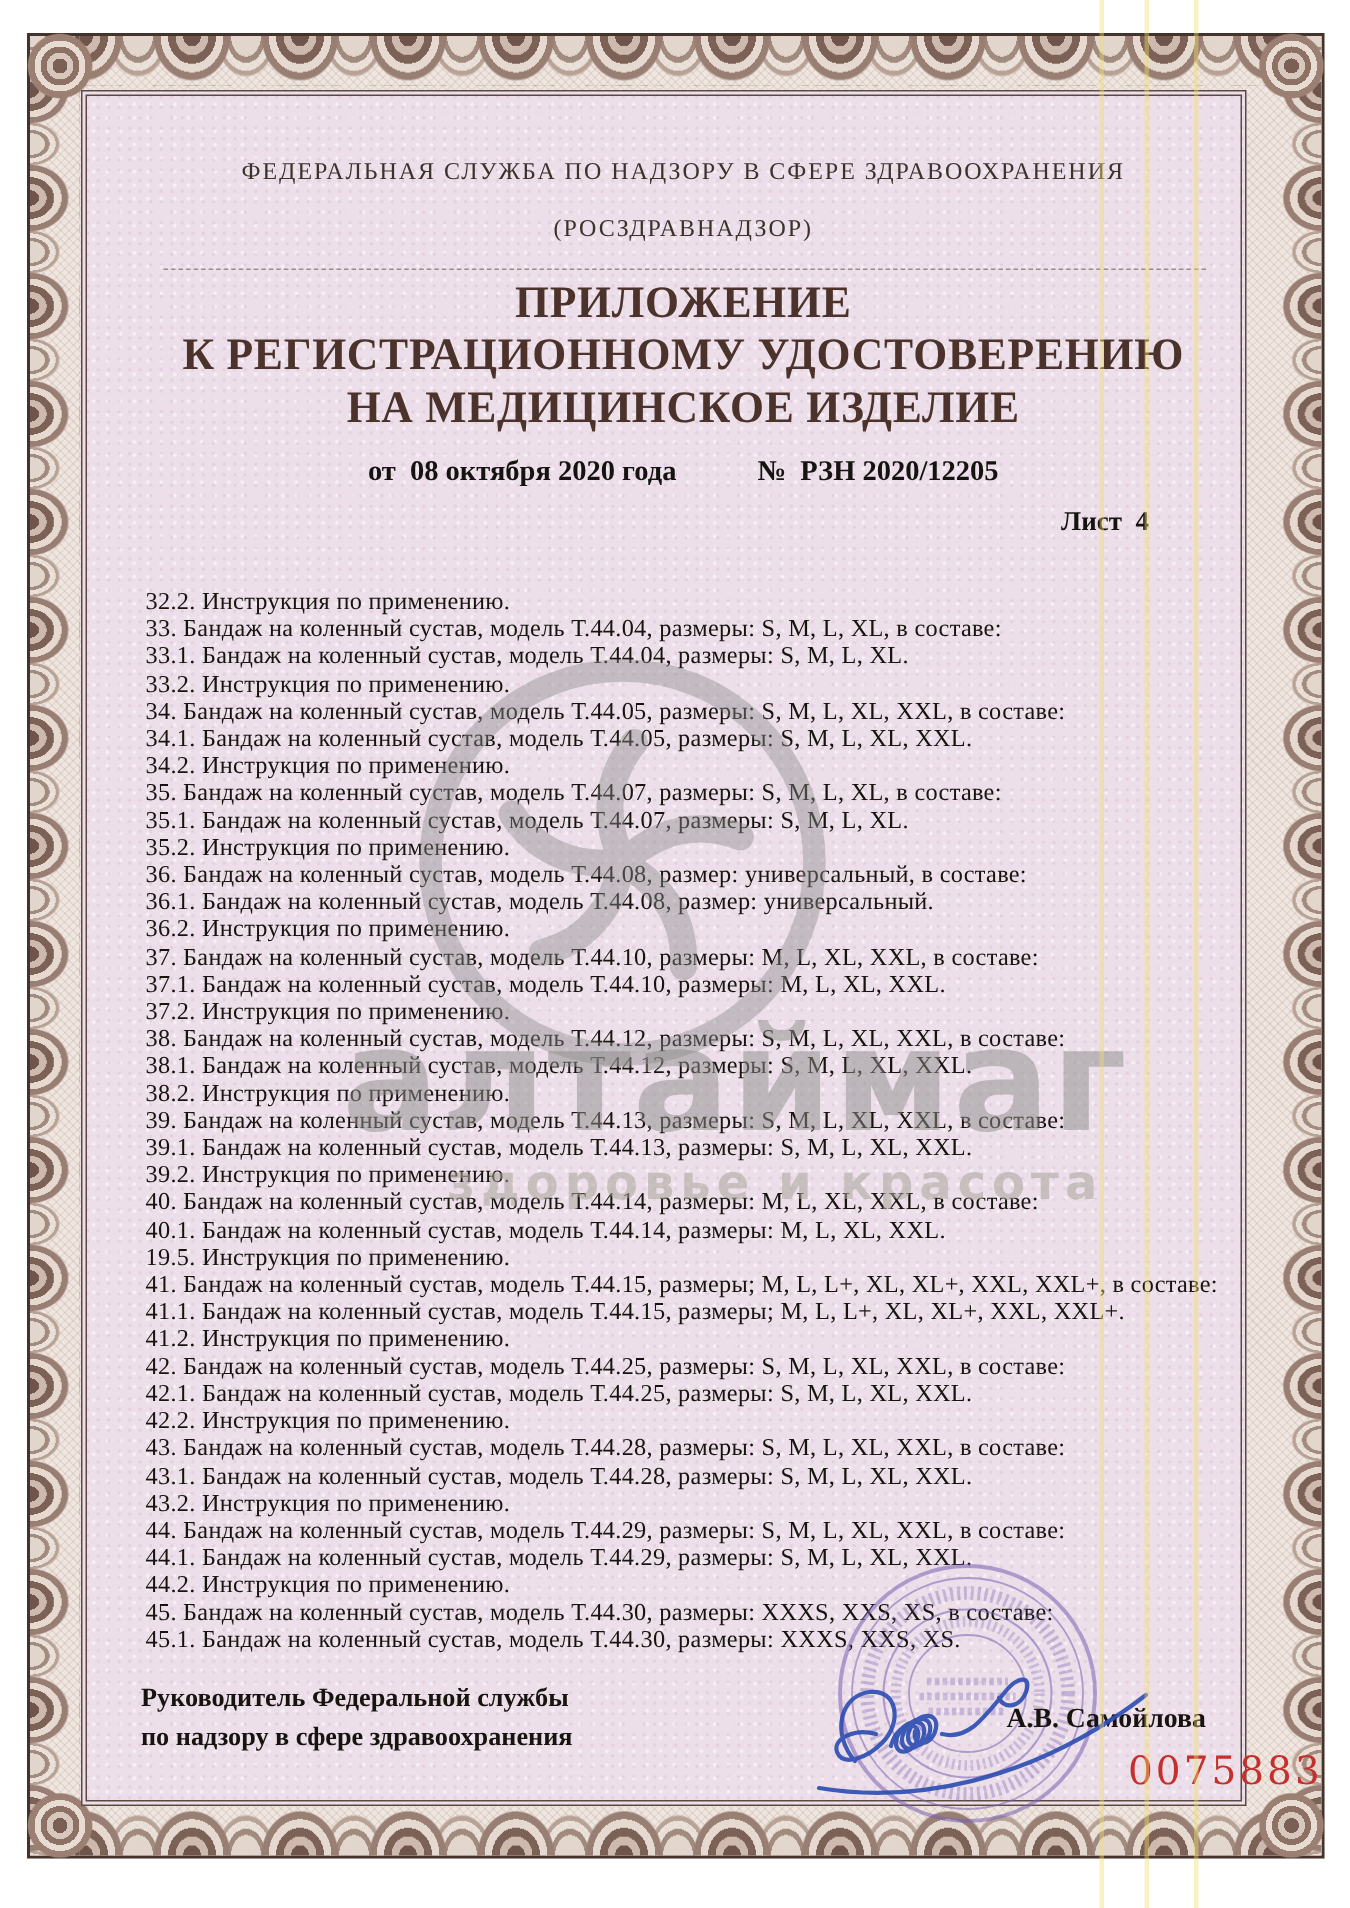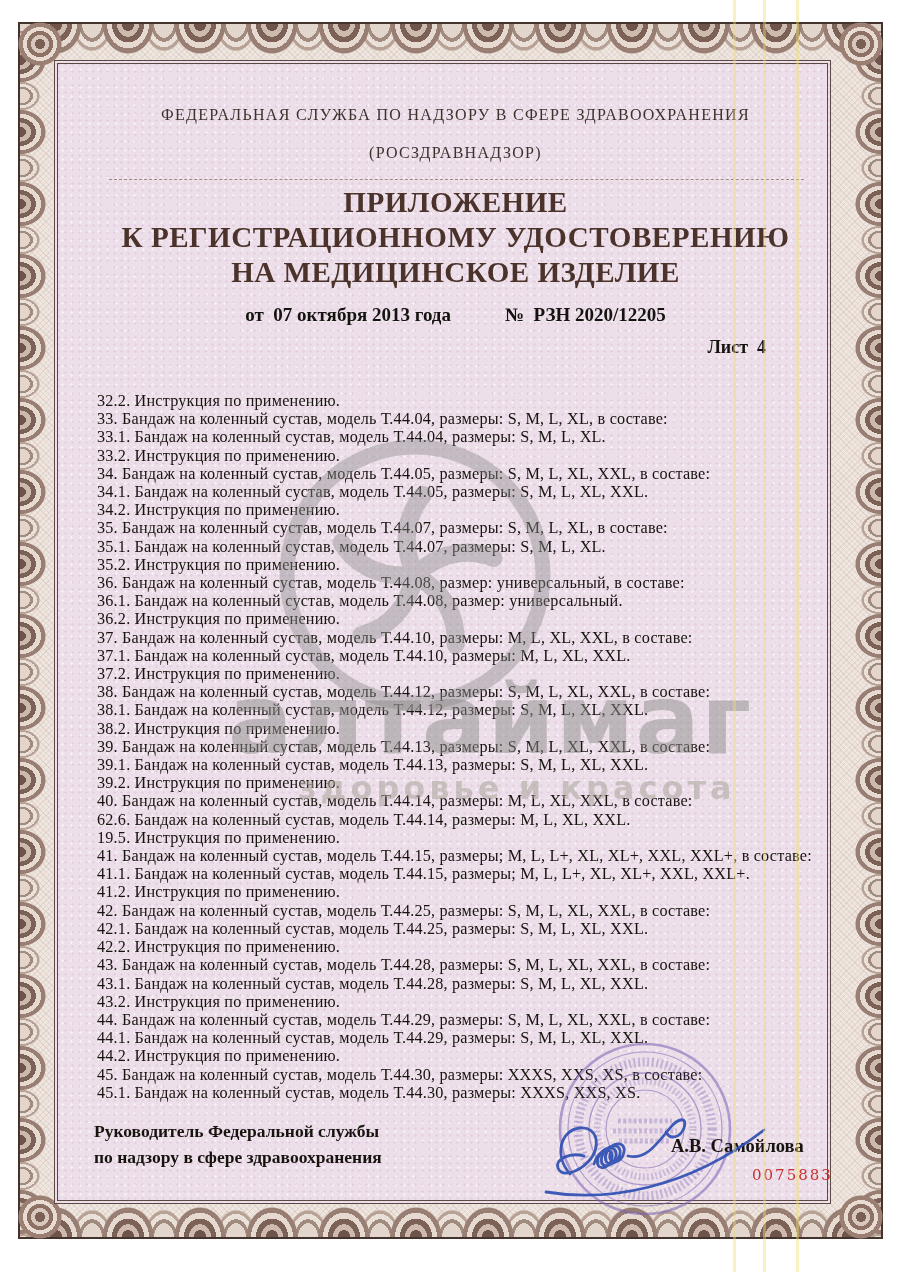--- a/index.html
+++ b/index.html
@@ -63,21 +63,21 @@
   .divider{border:none;border-top:1px dashed #9c8d84;margin:16px 10px 4px 12px;height:0;}
   .title{margin-top:2px;text-align:center;font-weight:bold;color:#4b332b;font-size:30px;line-height:35px;letter-spacing:.5px;transform:scaleX(.97);}
   .date-row{margin-top:14px;display:flex;justify-content:center;gap:54px;font-weight:bold;font-size:19px;line-height:24px;color:#151310;}
   .date-row span{white-space:pre;}
   .sheet-label{margin-top:8px;text-align:right;padding-right:48px;font-weight:bold;font-size:18px;line-height:24px;white-space:pre;color:#151310;}
   .items{margin-top:33px;font-size:16.2px;line-height:18.2px;letter-spacing:.2px;width:726px;color:#17130f;}
   .items .line{min-height:18.2px;}
 
   .signatory-role{position:absolute;left:94px;top:1118px;font-weight:bold;font-size:17.5px;line-height:26px;color:#17130f;z-index:6;}
   .signatory-name{position:absolute;left:671px;top:1136px;font-weight:bold;font-size:18.5px;color:#17130f;z-index:6;white-space:pre;}
-  .serial{position:absolute;left:752px;top:1166px;font-size:15px;letter-spacing:2px;color:#c5302c;z-index:6;font-family:"DejaVu Serif",serif;}
+  .serial{position:absolute;left:752px;top:1166px;font-size:26px;letter-spacing:2px;color:#c5302c;z-index:6;font-family:"DejaVu Serif",serif;}
 
   .stamp{position:absolute;left:556px;top:1040px;width:178px;height:178px;z-index:5;opacity:.55;}
   .signature{position:absolute;left:536px;top:1104px;width:242px;height:100px;z-index:8;opacity:.92;}
 
   
   .wm-logo{position:absolute;left:262px;top:422px;width:306px;height:306px;z-index:7;opacity:.42;}
   .wm-brand{position:absolute;left:228px;top:672px;z-index:7;font-family:"DejaVu Sans","Liberation Sans",sans-serif;
     font-weight:bold;font-size:96px;line-height:1;color:#8e8c8a;opacity:.5;letter-spacing:1px;}
   .wm-tagline{position:absolute;left:298px;top:772px;z-index:7;font-family:"DejaVu Sans","Liberation Sans",sans-serif;
     font-weight:bold;font-size:32px;line-height:1;color:#aaa49b;opacity:.55;letter-spacing:4px;}
@@ -103,21 +103,21 @@
     <div class="doc-content">
       <div class="agency">ФЕДЕРАЛЬНАЯ СЛУЖБА ПО НАДЗОРУ В СФЕРЕ ЗДРАВООХРАНЕНИЯ</div>
       <div class="agency2">(РОСЗДРАВНАДЗОР)</div>
       <hr class="divider">
       <div class="title">
         <div>ПРИЛОЖЕНИЕ</div>
         <div>К РЕГИСТРАЦИОННОМУ УДОСТОВЕРЕНИЮ</div>
         <div>НА МЕДИЦИНСКОЕ ИЗДЕЛИЕ</div>
       </div>
       <div class="date-row">
-        <span>от  07 октября 2013 года</span>
+        <span>от  08 октября 2020 года</span>
         <span>№  РЗН 2020/12205</span>
       </div>
       <div class="sheet-label">Лист  4</div>
       <div class="items">
           <div class="line">32.2. Инструкция по применению.</div>
           <div class="line">33. Бандаж на коленный сустав, модель Т.44.04, размеры: S, M, L, XL, в составе:</div>
           <div class="line">33.1. Бандаж на коленный сустав, модель Т.44.04, размеры: S, M, L, XL.</div>
           <div class="line">33.2. Инструкция по применению.</div>
           <div class="line">34. Бандаж на коленный сустав, модель Т.44.05, размеры: S, M, L, XL, XXL, в составе:</div>
           <div class="line">34.1. Бандаж на коленный сустав, модель Т.44.05, размеры: S, M, L, XL, XXL.</div>
@@ -131,21 +131,21 @@
           <div class="line">37. Бандаж на коленный сустав, модель Т.44.10, размеры: M, L, XL, XXL, в составе:</div>
           <div class="line">37.1. Бандаж на коленный сустав, модель Т.44.10, размеры: M, L, XL, XXL.</div>
           <div class="line">37.2. Инструкция по применению.</div>
           <div class="line">38. Бандаж на коленный сустав, модель Т.44.12, размеры: S, M, L, XL, XXL, в составе:</div>
           <div class="line">38.1. Бандаж на коленный сустав, модель Т.44.12, размеры: S, M, L, XL, XXL.</div>
           <div class="line">38.2. Инструкция по применению.</div>
           <div class="line">39. Бандаж на коленный сустав, модель Т.44.13, размеры: S, M, L, XL, XXL, в составе:</div>
           <div class="line">39.1. Бандаж на коленный сустав, модель Т.44.13, размеры: S, M, L, XL, XXL.</div>
           <div class="line">39.2. Инструкция по применению.</div>
           <div class="line">40. Бандаж на коленный сустав, модель Т.44.14, размеры: M, L, XL, XXL, в составе:</div>
-          <div class="line">62.6. Бандаж на коленный сустав, модель Т.44.14, размеры: M, L, XL, XXL.</div>
+          <div class="line">40.1. Бандаж на коленный сустав, модель Т.44.14, размеры: M, L, XL, XXL.</div>
           <div class="line">19.5. Инструкция по применению.</div>
           <div class="line">41. Бандаж на коленный сустав, модель Т.44.15, размеры; M, L, L+, XL, XL+, XXL, XXL+, в составе:</div>
           <div class="line">41.1. Бандаж на коленный сустав, модель Т.44.15, размеры; M, L, L+, XL, XL+, XXL, XXL+.</div>
           <div class="line">41.2. Инструкция по применению.</div>
           <div class="line">42. Бандаж на коленный сустав, модель Т.44.25, размеры: S, M, L, XL, XXL, в составе:</div>
           <div class="line">42.1. Бандаж на коленный сустав, модель Т.44.25, размеры: S, M, L, XL, XXL.</div>
           <div class="line">42.2. Инструкция по применению.</div>
           <div class="line">43. Бандаж на коленный сустав, модель Т.44.28, размеры: S, M, L, XL, XXL, в составе:</div>
           <div class="line">43.1. Бандаж на коленный сустав, модель Т.44.28, размеры: S, M, L, XL, XXL.</div>
           <div class="line">43.2. Инструкция по применению.</div>

